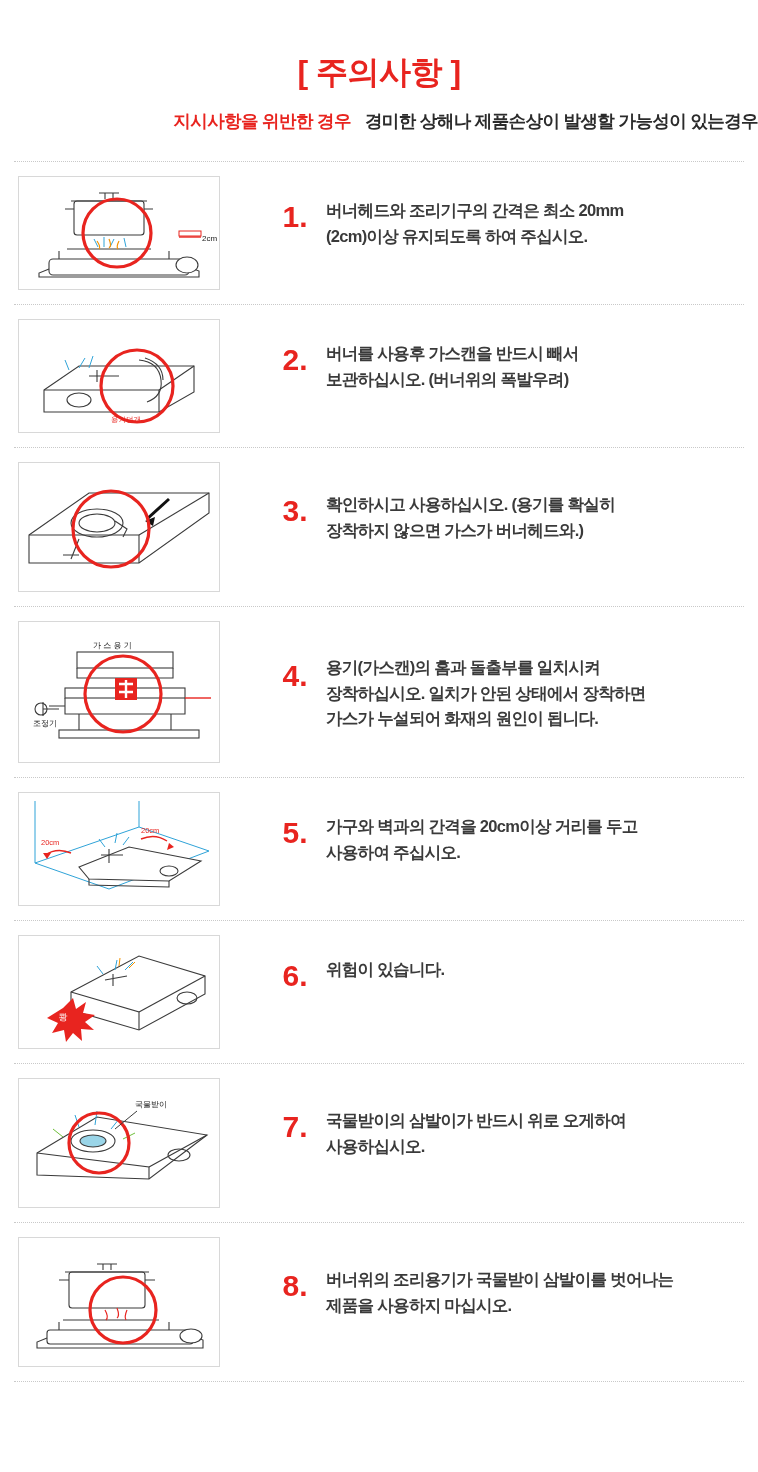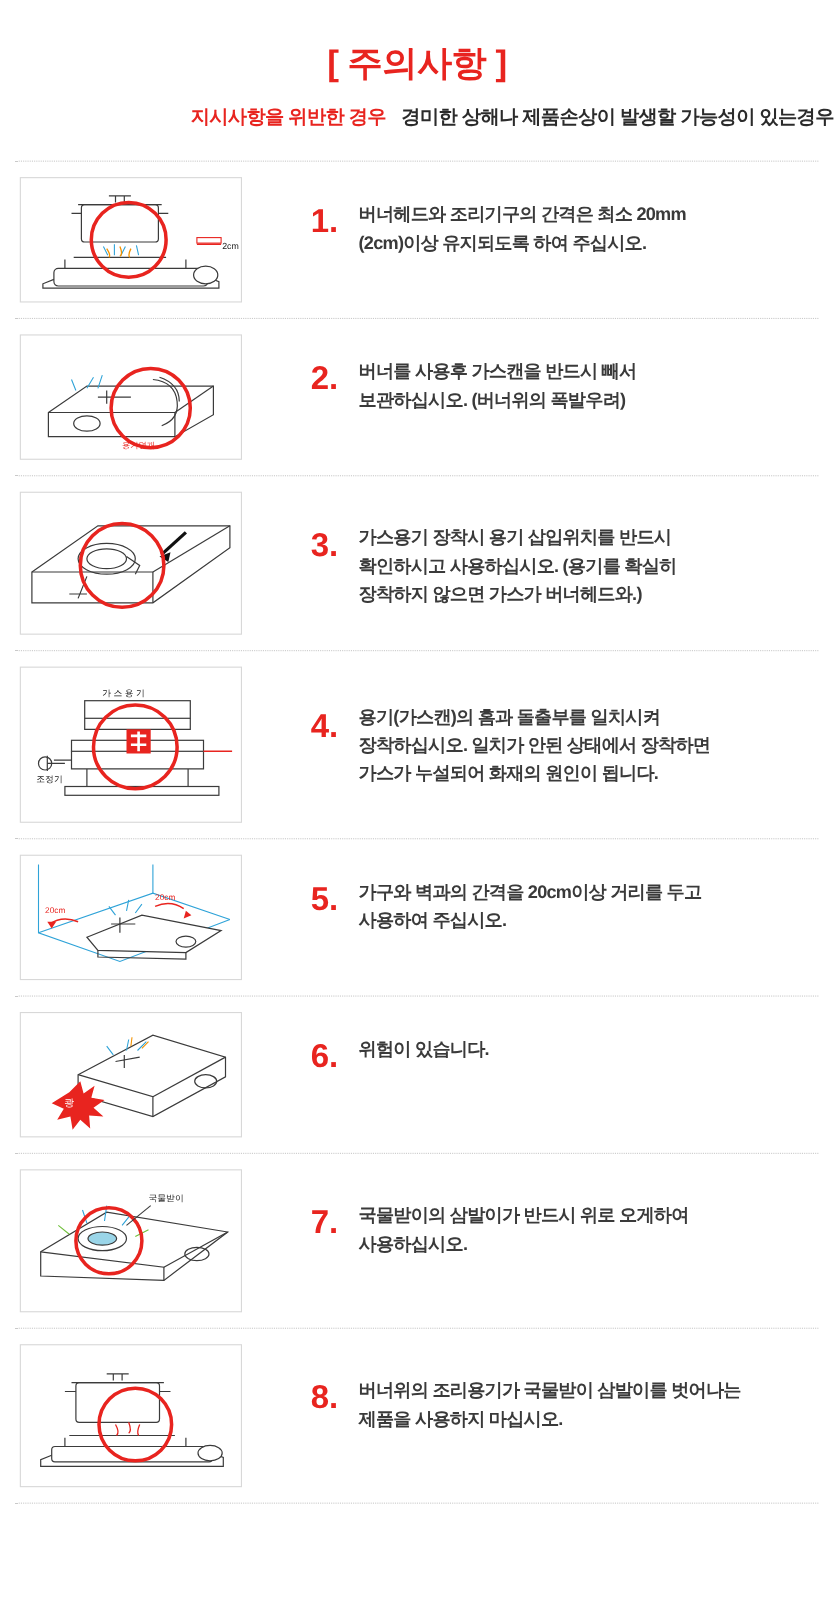--- a/index.html
+++ b/index.html
@@ -18,20 +18,21 @@
 
   
   .title{
     text-align:center;
     color:#e8241f;
     font-size:32px;
     font-weight:bold;
     letter-spacing:-0.5px;
     padding-top:40px;
     line-height:1.1;
+    margin-top:15px;
   }
   .subtitle-row{
     display:flex;
     align-items:baseline;
     justify-content:flex-end;
     gap:14px;
     margin-top:19px;
     padding-bottom:6px;
   }
   .sub-red{
@@ -192,21 +193,20 @@
             <path d="M60 76 L52 96 M44 92 L60 92"></path>
             <path d="M96 58 L108 66 L104 74"></path>
           </g>
           <path d="M150 36 L128 56" stroke="#111" stroke-width="3"></path>
           <path d="M126 58 l10 -4 l-2 9 Z" fill="#111"></path>
           <circle cx="92" cy="66" r="38" fill="none" stroke="#e8241f" stroke-width="3.2"></circle>
         </svg>
       </div>
       <div class="num">3.</div>
       <div class="text">
-        <span class="ln">가스용기 장착시 용기 삽입위치를 반드시</span>
         <span class="ln">확인하시고 사용하십시오. (용기를 확실히</span>
         <span class="ln">장착하지 않으면 가스가 버너헤드와.)</span>
       </div>
     </div>
 
     <div class="item tall">
       <div class="thumb">
         <svg viewBox="0 0 200 140" xmlns="http://www.w3.org/2000/svg">
           <g fill="none" stroke="#3b3b3b" stroke-width="1.1">
             <rect x="58" y="30" width="96" height="16" fill="#fff"></rect>

